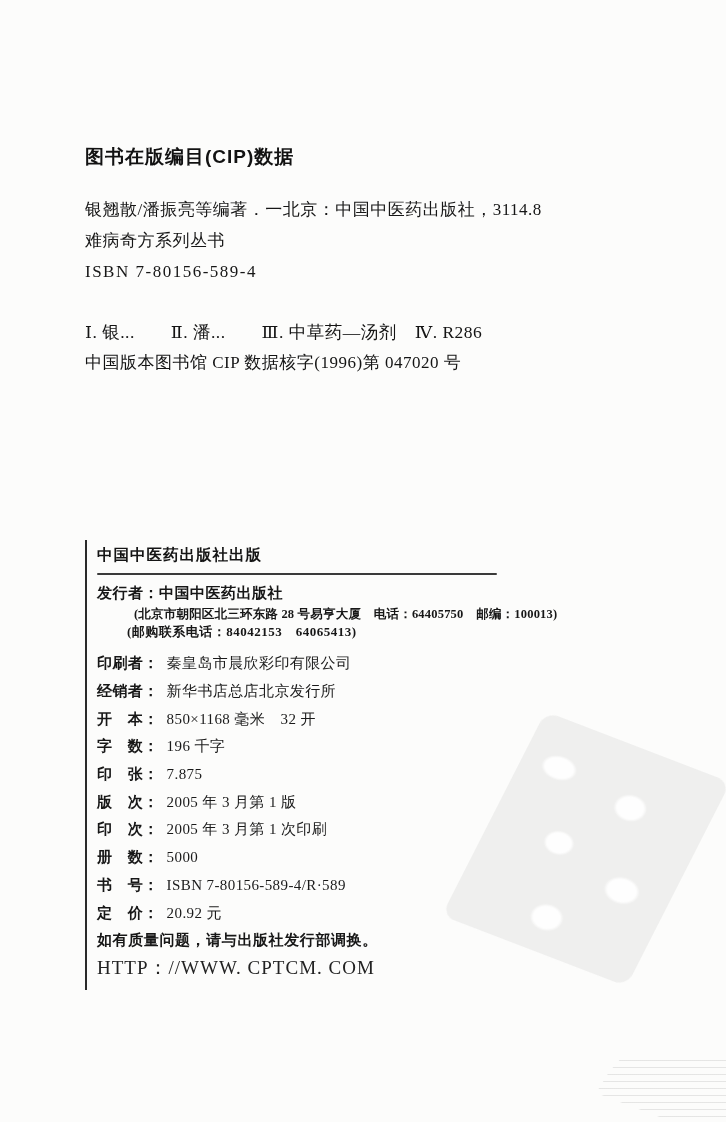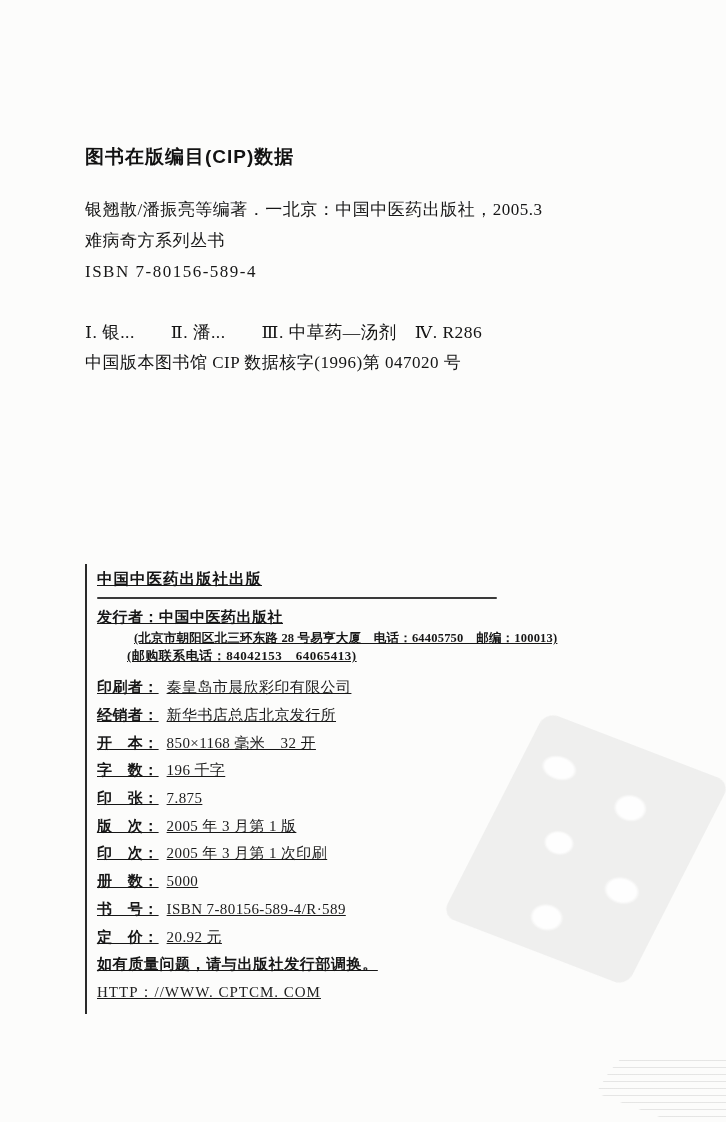--- a/index.html
+++ b/index.html
@@ -26,44 +26,44 @@
     position:absolute;left:85px;top:320px;
     font-size:17.5px;letter-spacing:.5px;color:#141414;
   }
   .cip-record{
     position:absolute;left:85px;top:351px;
     font-size:17px;letter-spacing:.5px;color:#141414;
   }
 
   
   .colophon{
-    position:absolute;left:85px;top:564px;width:606px;height:450px;
+    position:absolute;left:85px;top:540px;width:606px;height:450px;
     border-left:2px solid #2a2a2a;
     padding-left:10px;box-sizing:border-box;
-    font-size:15px;color:#171717;text-decoration:underline;
+    font-size:15px;color:#171717;
   }
   .pub-line{
     padding-top:5px;
     font-weight:bold;font-size:15.5px;letter-spacing:1px;
     font-family:"Liberation Sans","DejaVu Sans",sans-serif;color:#151515;
   }
   .pub-rule{
     margin-top:7px;width:400px;height:0;
     border-top:2px solid #3a3a3a;border-radius:2px;
   }
   .issuer-line{margin-top:9px;font-weight:bold;letter-spacing:.5px;}
   .issuer-line .val{font-weight:bold;}
   .addr-line{margin-top:3px;padding-left:37px;font-size:12.5px;font-weight:bold;letter-spacing:.2px;}
   .mail-line{padding-left:30px;font-size:13px;font-weight:bold;letter-spacing:.5px;}
   .rows{margin-top:9px;text-align:right;}
   .row{height:27.7px;display:flex;align-items:center;letter-spacing:.4px;}
   .row .lbl{font-weight:bold;margin-right:8px;white-space:pre;}
   .row .val{font-weight:normal;color:#1a1a1a;}
   .notice-line{height:27.7px;display:flex;align-items:center;font-weight:bold;letter-spacing:.6px;}
-  .url-line{height:27.7px;display:flex;align-items:center;letter-spacing:1px;font-size:15px;color:#222;}
+  .url-line{height:27.7px;display:flex;align-items:center;letter-spacing:1px;font-size:19px;color:#222;}
 
   
   .watermark{
     position:absolute;left:487px;top:735px;width:198px;height:228px;
     background:
       radial-gradient(26px 18px at 38px 48px, #ffffff 55%, rgba(255,255,255,0) 70%),
       radial-gradient(24px 20px at 120px 60px, #ffffff 55%, rgba(255,255,255,0) 70%),
       radial-gradient(22px 18px at 72px 118px, #ffffff 55%, rgba(255,255,255,0) 70%),
       radial-gradient(26px 20px at 150px 140px, #ffffff 55%, rgba(255,255,255,0) 70%),
       radial-gradient(24px 20px at 95px 192px, #ffffff 55%, rgba(255,255,255,0) 70%),
@@ -83,21 +83,21 @@
   }
 </style>
 </head>
 <body>
 
 <div class="page">
 
   <div class="cip-title">图书在版编目(CIP)数据</div>
 
   <div class="cip-block">
-    <div>银翘散/潘振亮等编著．一北京：中国中医药出版社，2005.3</div>
+    <div>银翘散/潘振亮等编著．一北京：中国中医药出版社，3114.8</div>
     <div>难病奇方系列丛书</div>
     <div class="cip-isbn">ISBN 7-80156-589-4</div>
   </div>
 
   <div class="cip-class">Ⅰ. 银...　　Ⅱ. 潘...　　Ⅲ. 中草药—汤剂　Ⅳ. R286</div>
 
   <div class="cip-record">中国版本图书馆 CIP 数据核字(1996)第 047020 号</div>
 
   <div class="colophon">
     <div class="pub-line">中国中医药出版社出版</div>

